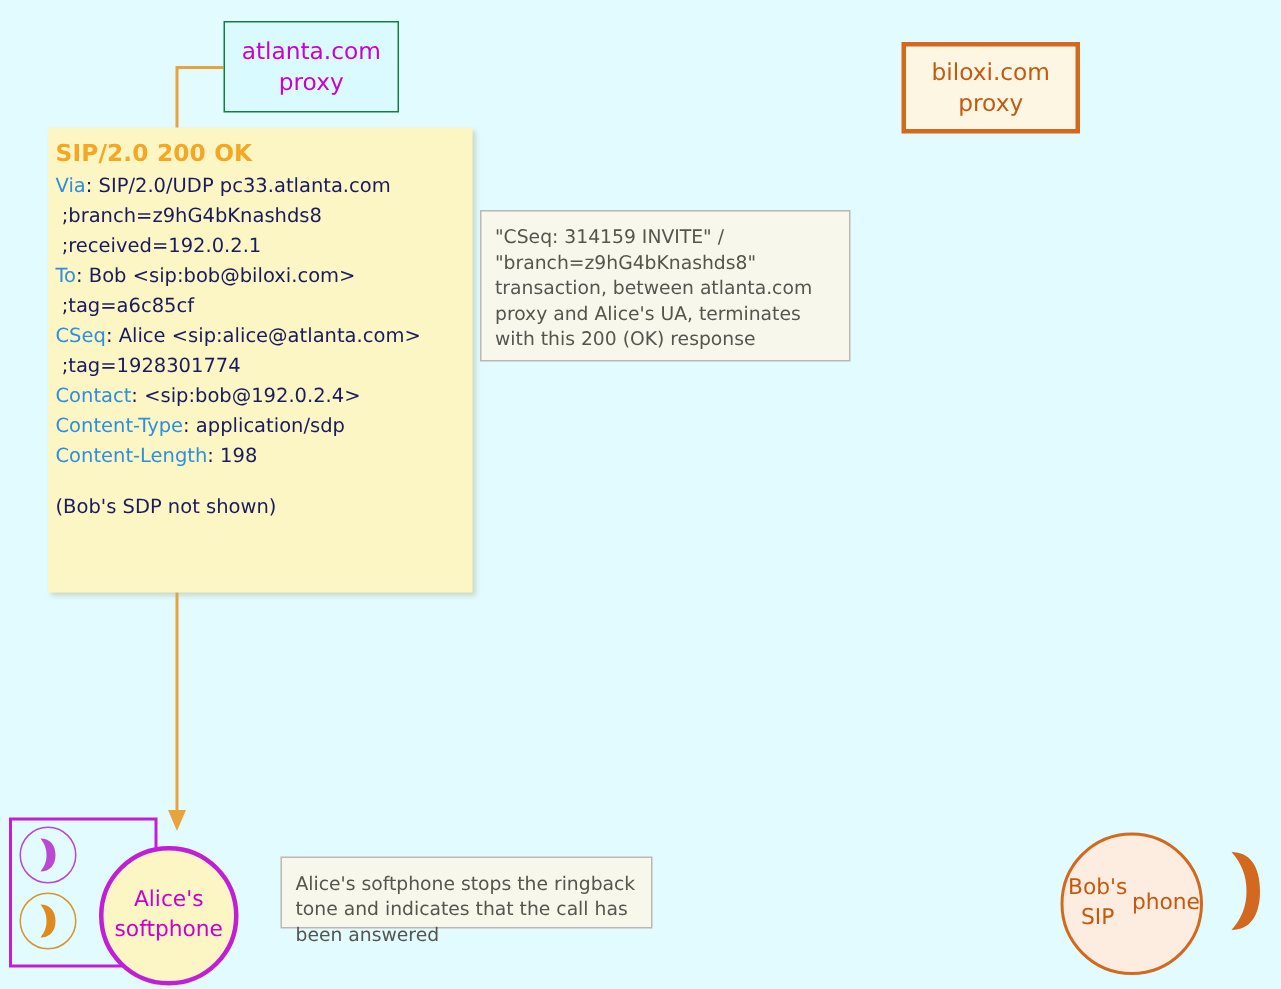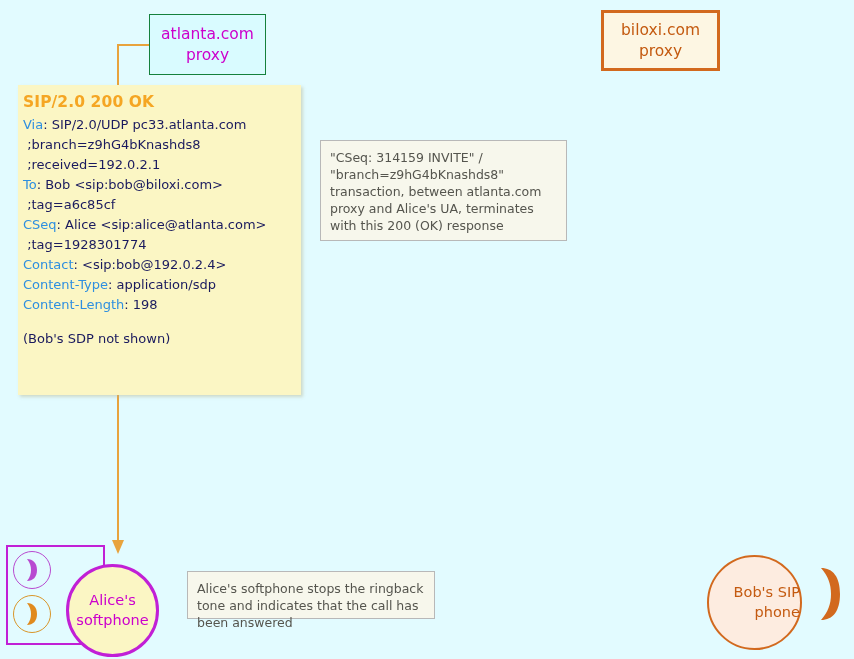--- a/index.html
+++ b/index.html
@@ -37,32 +37,32 @@
     left: 149px;
     top: 14px;
     width: 117px;
     height: 61px;
     border: 1px solid #15803d;
     background: #d9fbff;
     color: #cc00cc;
   }
   .proxy-biloxi {
     left: 601px;
-    top: 10px;
+    top: 28px;
     width: 119px;
     height: 61px;
     border: 3px solid #d2691e;
     background: #fdf6e3;
     color: #c45a10;
   }
 
   
   .sip-message {
     position: absolute;
-    left: 18px;
+    left: 32px;
     top: 85px;
     width: 283px;
     height: 310px;
     background: #fbf6c4;
     box-sizing: border-box;
     padding: 8px 0 0 5px;
     box-shadow: 2px 2px 3px rgba(180,180,140,0.45);
   }
   .sip-title {
     color: #f5a623;
@@ -182,22 +182,22 @@
     position: absolute;
     left: 707px;
     top: 555px;
     width: 95px;
     height: 95px;
     border-radius: 50%;
     background: #fdece0;
     border: 2.5px solid #d2691e;
     box-sizing: border-box;
     display: flex;
-    flex-direction: column;
-    align-items: flex-end;
+    flex-direction: row;
+    align-items: center;
     justify-content: center;
     color: #c45a10;
     font-size: 14.5px;
     line-height: 1.35;
     text-align: center;
   }
   .bob-handset {
     position: absolute;
     left: 813px;
     top: 565px;

